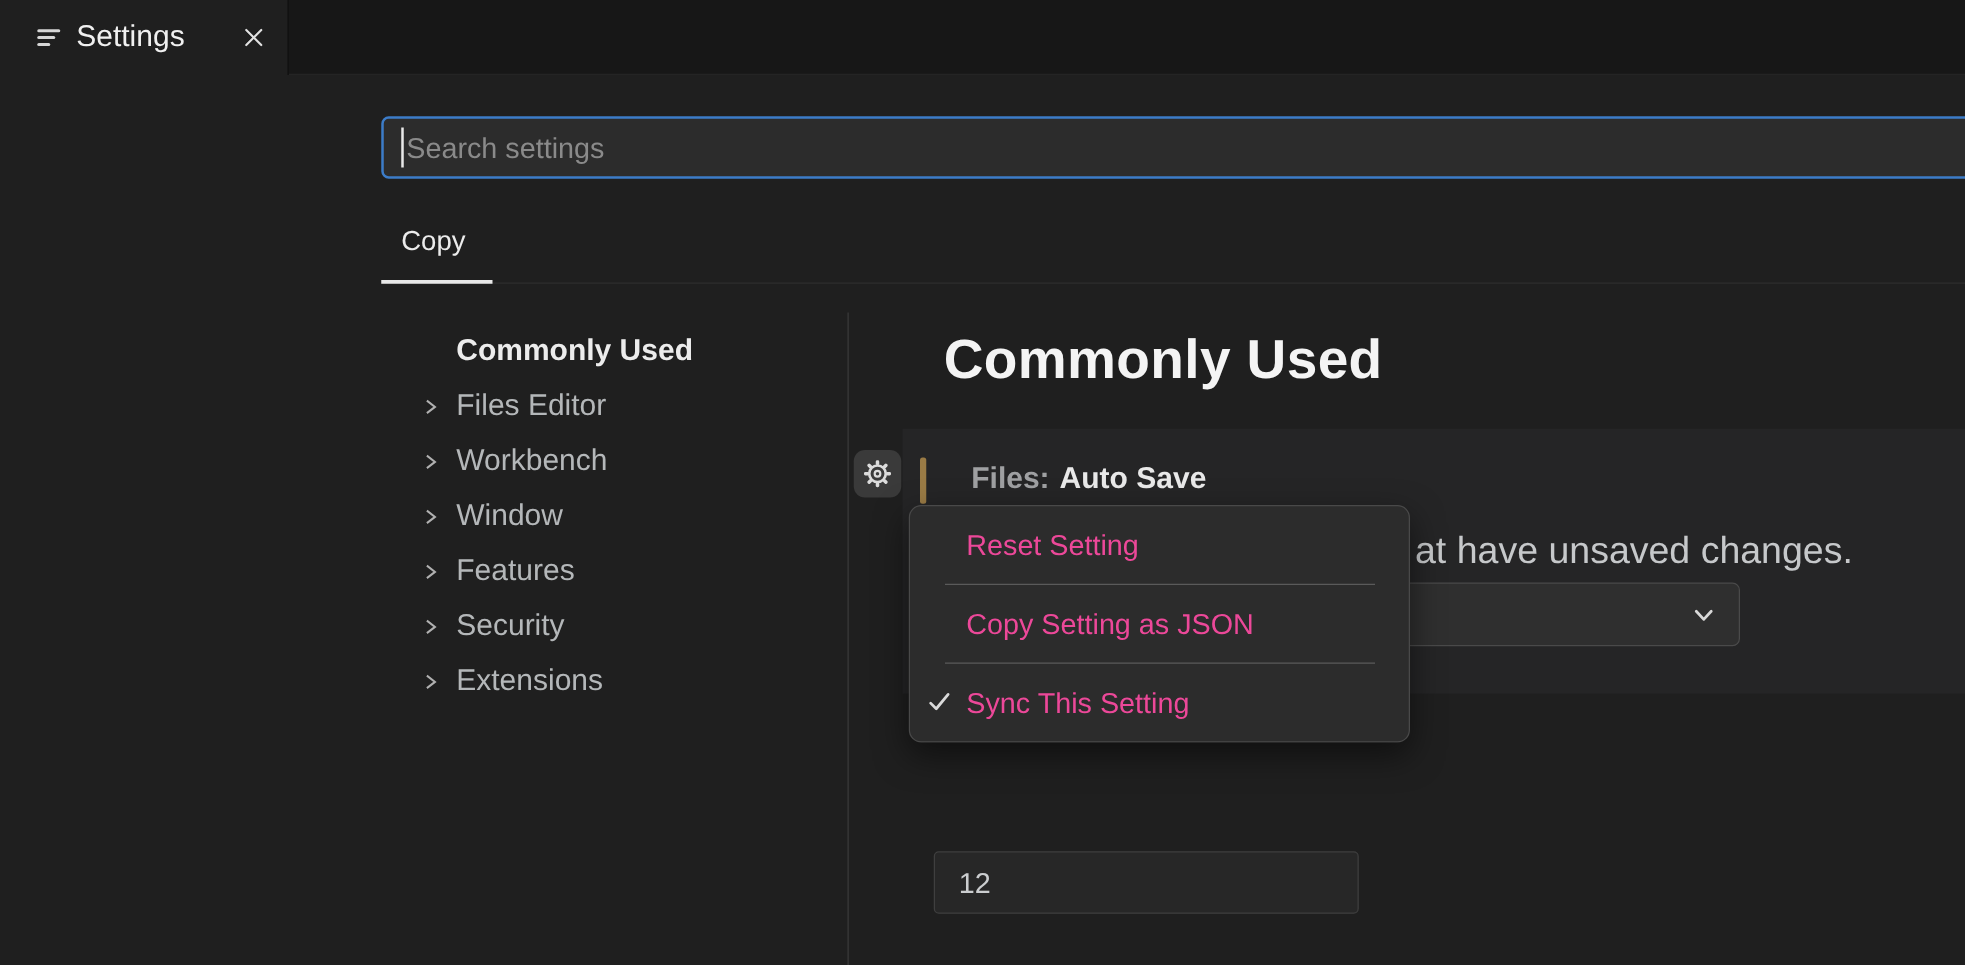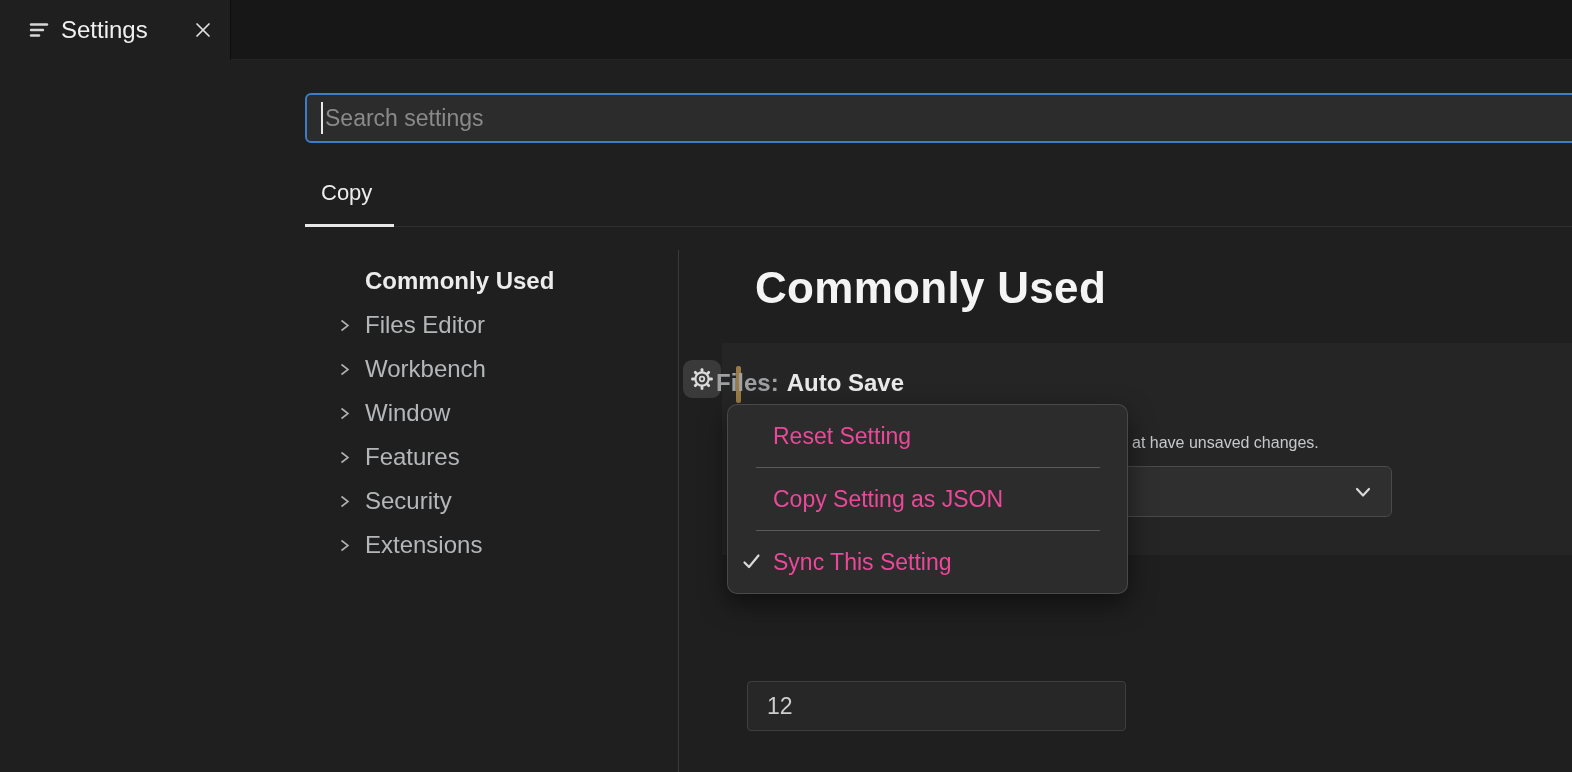--- a/index.html
+++ b/index.html
@@ -42,28 +42,28 @@
   .toc-item.selected{color:#ececec;font-weight:700;}
   .toc-divider{left:678px;top:250px;bottom:0;width:1px;background:var(--divider,#3a3a3a);}
 
   
   .page-title{left:755px;top:263px;font-size:44px;font-weight:700;color:#f4f4f4;letter-spacing:.3px;}
   .setting-row{left:722px;top:343px;right:0;height:212px;background:var(--row-hover,#252526);}
   .gear-btn{left:683px;top:360px;width:38px;height:38px;border-radius:9px;background:#3a3a3a;
     display:flex;align-items:center;justify-content:center;cursor:pointer;}
   .modified-bar{left:736px;top:366px;width:5px;height:37px;border-radius:2px;
     background:var(--modified,#9a7b45);}
-  .setting-title{left:716px;top:369px;font-size:24px;font-weight:700;white-space:nowrap;}
+  .setting-title{left:777px;top:369px;font-size:24px;font-weight:700;white-space:nowrap;}
   .setting-title .cat{color:#9fa0a2;margin-right:8px;}
   .setting-title .name{color:#e9e9e9;}
-  .setting-desc{left:1132px;top:434px;font-size:16px;color:#c6c8ca;white-space:nowrap;}
+  .setting-desc{left:1132px;top:424px;font-size:30px;color:#c6c8ca;white-space:nowrap;}
   .select{left:754px;top:466px;width:638px;height:51px;background:#2f2f2f;
     border:1px solid #4a4a4a;border-radius:6px;box-sizing:border-box;cursor:pointer;}
   .select .chev-down{position:absolute;right:17px;top:14px;}
-  .num-input{left:747px;top:681px;width:379px;height:50px;background:#272727;
+  .num-input{left:747px;top:681px;width:340px;height:50px;background:#272727;
     border:1px solid #3f3f3f;border-radius:4px;box-sizing:border-box;
     font-family:inherit;font-size:23px;color:#cbcdcf;padding:0 0 0 19px;outline:none;}
 
   
   .menu{left:727px;top:404px;width:401px;background:var(--menu-bg,#2c2c2c);
     border:1px solid rgba(255,255,255,.14);border-radius:10px;box-sizing:border-box;
     padding:9px 0;box-shadow:0 10px 26px rgba(0,0,0,.5);z-index:10;}
   .menu-item{position:relative;height:44px;line-height:44px;padding-left:45px;
     font-size:23px;color:#ec4899;white-space:nowrap;cursor:pointer;}
   .menu-sep{height:1px;background:var(--menu-separator,#5a5a5a);margin:9px 27px 9px 28px;}

